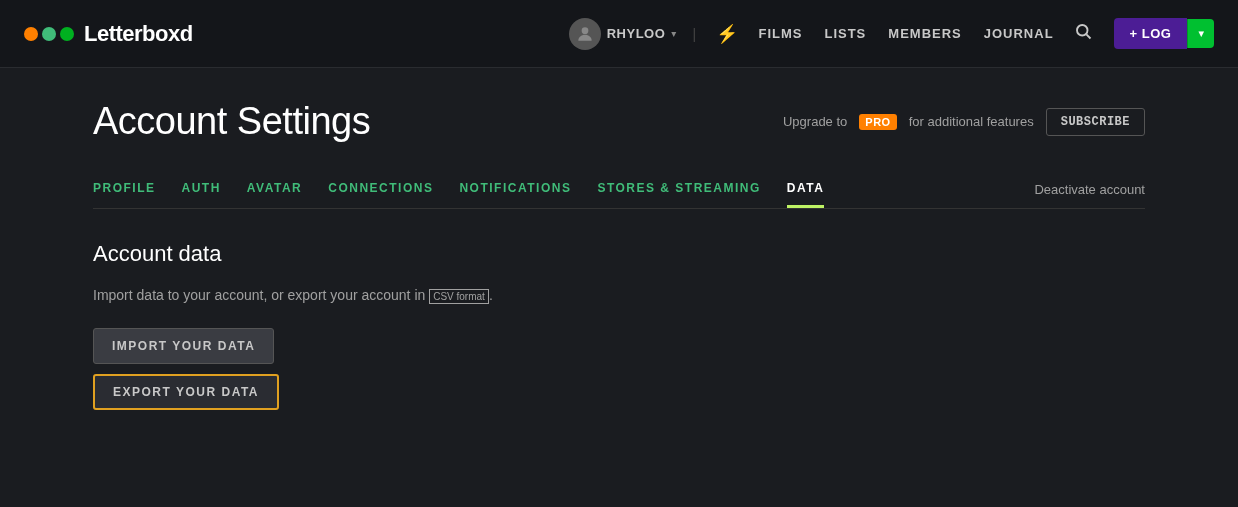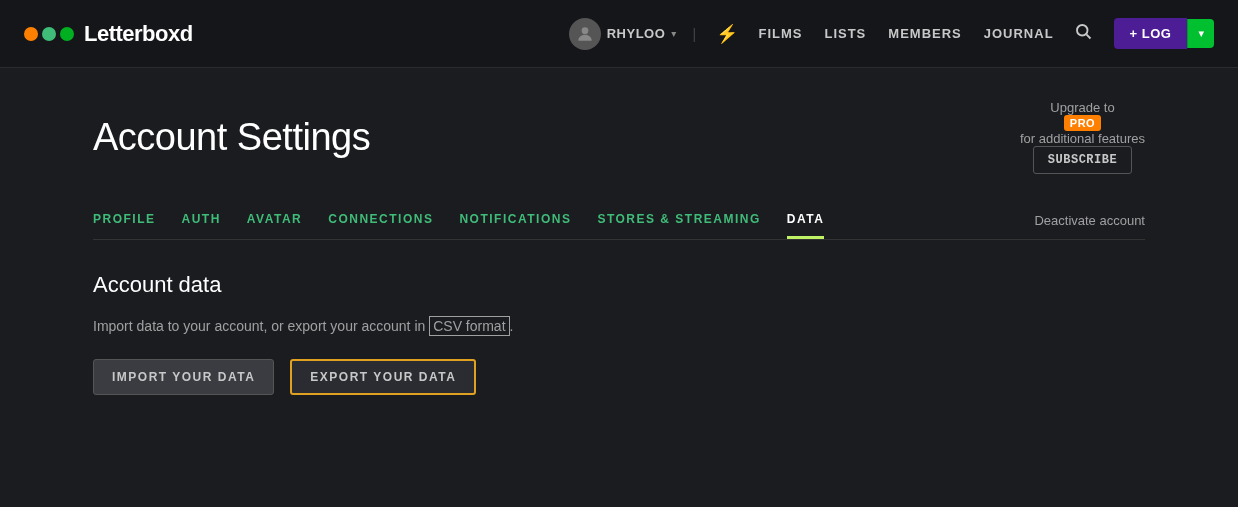--- a/index.html
+++ b/index.html
@@ -153,23 +153,23 @@
     }
     .page-title {
       color: #ffffff;
       font-size: 38px;
       font-weight: 300;
       letter-spacing: -0.5px;
     }
     .upgrade-area {
       display: flex;
       align-items: center;
+      gap: 12px;
       color: #a0a0a0;
       font-size: 13px;
-      flex-direction: column;
     }
     .pro-badge {
       background: #ff8000;
       color: #fff;
       font-size: 11px;
       font-weight: 700;
       padding: 2px 6px;
       border-radius: 3px;
       letter-spacing: 0.5px;
     }
@@ -230,27 +230,27 @@
       color: #a0a0a0;
       font-size: 14px;
       margin-bottom: 22px;
       line-height: 1.5;
     }
     .csv-link {
       color: #a0a0a0;
       border: 1px solid #a0a0a0;
       padding: 1px 3px;
       text-decoration: none;
-      font-size: 14px;
+      font-size: 10px;
     }
 
     .action-buttons {
       display: flex;
-      flex-direction: row;
-      gap: 16px;
+      flex-direction: column;
+      gap: 10px;
       align-items: flex-start;
     }
     .btn-import {
       background: #3a3c42;
       color: #c8c8c8;
       border: 1px solid #555;
       padding: 10px 18px;
       font-size: 12px;
       font-weight: 700;
       letter-spacing: 1.5px;

